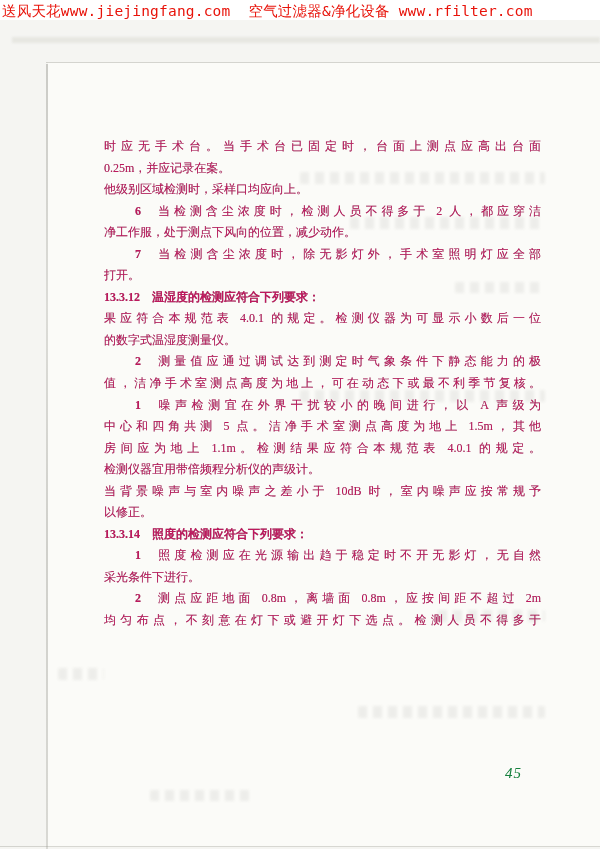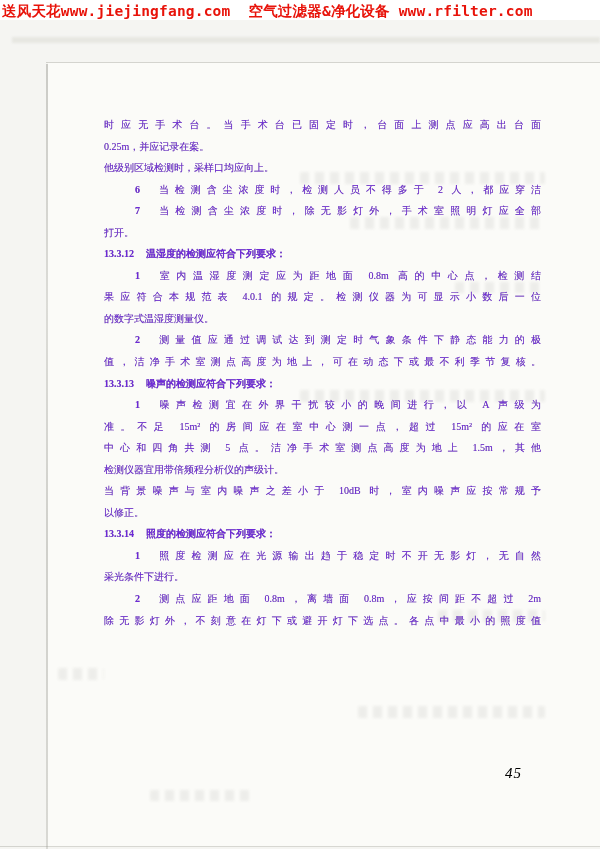--- a/index.html
+++ b/index.html
@@ -3,50 +3,50 @@
 <meta charset="utf-8">
 <style>
   html,body{margin:0;padding:0;}
   body{width:600px;height:849px;background:#ffffff;font-family:"Liberation Serif","DejaVu Serif",serif;}
   .screen{position:relative;width:600px;height:849px;overflow:hidden;background:#ffffff;}
 
   
   .wm-header{
     position:absolute;left:2px;top:2px;height:18px;
     font-family:"DejaVu Sans Mono","Liberation Mono",monospace;
-    font-size:14.5px;font-weight:700;letter-spacing:0.2px;
+    font-size:14.5px;font-weight:400;letter-spacing:0.2px;
     white-space:nowrap;color:#e8130a;
   }
   .wm-header .wm-right{margin-left:18px;}
 
   
   .scan{position:absolute;left:0;top:20px;width:600px;height:829px;background:#f5f5f2;}
   .paper{position:absolute;left:48px;top:42px;width:552px;height:785px;background:#fbfbf8;}
   .top-edge{position:absolute;left:12px;top:17px;width:588px;height:6px;background:#e7e7e2;filter:blur(1.2px);}
   .top-rule{position:absolute;left:46px;top:42px;width:554px;height:1px;background:rgba(150,150,140,0.38);}
   .fold-line{position:absolute;left:46px;top:44px;width:2px;height:805px;
     background:linear-gradient(to bottom,#c3c3be,#d7d7d2 30%,#c9c9c4 60%,#d4d4cf);opacity:.85;}
   .bottom-rule{position:absolute;left:0;top:826px;width:600px;height:1px;background:rgba(150,150,140,0.35);}
 
   
   .text-block{
-    position:absolute;left:104px;top:114px;width:437px;
-    color:#6d28d9;font-size:10px;
+    position:absolute;left:104px;top:136px;width:437px;
+    color:#be185d;font-size:12px;
     text-shadow:0 0 0.5px rgba(45,45,45,0.45);
   }
   .line{height:21.55px;line-height:21.55px;white-space:nowrap;text-align:left;}
   .line.just{white-space:normal;text-align:justify;text-align-last:justify;}
   .line.indent{padding-left:31px;}
   .line .num{font-weight:700;margin-right:13px;font-family:"Liberation Serif","DejaVu Serif",serif;text-align:right;}
   .line.heading{font-weight:700;}
   .line.heading .num{margin-right:12px;}
 
   .page-number{
     position:absolute;left:505px;top:765px;
-    font-style:italic;font-size:15px;color:#000000;letter-spacing:1px;
+    font-style:italic;font-size:15px;color:#15803d;letter-spacing:1px;
   }
 
   
   .ghost{position:absolute;border-radius:2px;opacity:.4;filter:blur(1.6px);
     background:repeating-linear-gradient(90deg,rgba(95,95,88,0.22) 0 9px,rgba(0,0,0,0) 9px 15px);}
   .g1{left:300px;top:152px;width:245px;height:12px;}
   .g2{left:350px;top:197px;width:195px;height:12px;}
   .g3{left:455px;top:262px;width:88px;height:11px;}
   .g4{left:300px;top:370px;width:245px;height:12px;}
   .g5{left:438px;top:590px;width:107px;height:12px;}
@@ -78,37 +78,36 @@
     <div class="ghost g6"></div>
     <div class="ghost g7"></div>
     <div class="ghost g8"></div>
   </div>
 
   <div class="text-block">
       <div class="line just"><span class="txt">时应无手术台。当手术台已固定时，台面上测点应高出台面</span></div>
       <div class="line"><span class="txt">0.25m，并应记录在案。</span></div>
       <div class="line"><span class="txt">他级别区域检测时，采样口均应向上。</span></div>
       <div class="line indent just"><span class="num">6</span><span class="txt">当检测含尘浓度时，检测人员不得多于 2 人，都应穿洁</span></div>
+      <div class="line"><span class="txt">净工作服，处于测点下风向的位置，减少动作。</span></div>
       <div class="line indent just"><span class="num">7</span><span class="txt">当检测含尘浓度时，除无影灯外，手术室照明灯应全部</span></div>
       <div class="line"><span class="txt">打开。</span></div>
       <div class="line heading"><span class="num">13.3.12</span><span class="txt">温湿度的检测应符合下列要求：</span></div>
-      <div class="line indent just"><span class="num">1</span><span class="txt">室内温湿度测定应为距地面 0.8m 高的中心点，检测结</span></div>
       <div class="line just"><span class="txt">果应符合本规范表 4.0.1 的规定。检测仪器为可显示小数后一位</span></div>
       <div class="line"><span class="txt">的数字式温湿度测量仪。</span></div>
       <div class="line indent just"><span class="num">2</span><span class="txt">测量值应通过调试达到测定时气象条件下静态能力的极</span></div>
       <div class="line just"><span class="txt">值，洁净手术室测点高度为地上，可在动态下或最不利季节复核。</span></div>
-      <div class="line heading"><span class="num">13.3.13</span><span class="txt">噪声的检测应符合下列要求：</span></div>
       <div class="line indent just"><span class="num">1</span><span class="txt">噪声检测宜在外界干扰较小的晚间进行，以 A 声级为</span></div>
-      <div class="line just"><span class="txt">准。不足 15m² 的房间应在室中心测一点，超过 15m² 的应在室</span></div>
       <div class="line just"><span class="txt">中心和四角共测 5 点。洁净手术室测点高度为地上 1.5m，其他</span></div>
+      <div class="line just"><span class="txt">房间应为地上 1.1m。检测结果应符合本规范表 4.0.1 的规定。</span></div>
       <div class="line"><span class="txt">检测仪器宜用带倍频程分析仪的声级计。</span></div>
       <div class="line just"><span class="txt">当背景噪声与室内噪声之差小于 10dB 时，室内噪声应按常规予</span></div>
       <div class="line"><span class="txt">以修正。</span></div>
       <div class="line heading"><span class="num">13.3.14</span><span class="txt">照度的检测应符合下列要求：</span></div>
       <div class="line indent just"><span class="num">1</span><span class="txt">照度检测应在光源输出趋于稳定时不开无影灯，无自然</span></div>
       <div class="line"><span class="txt">采光条件下进行。</span></div>
       <div class="line indent just"><span class="num">2</span><span class="txt">测点应距地面 0.8m，离墙面 0.8m，应按间距不超过 2m</span></div>
-      <div class="line just"><span class="txt">除无影灯外，不刻意在灯下或避开灯下选点。各点中最小的照度值</span></div>
+      <div class="line just"><span class="txt">均匀布点，不刻意在灯下或避开灯下选点。检测人员不得多于</span></div>
     </div>
 
   <div class="page-number">45</div>
 
 </div>
 
 </body></html>

